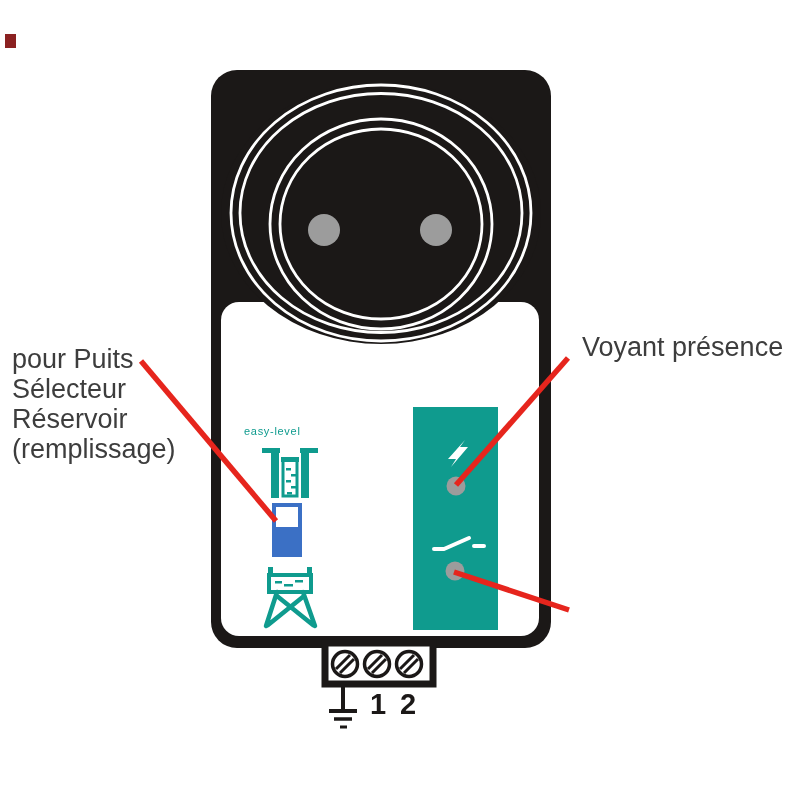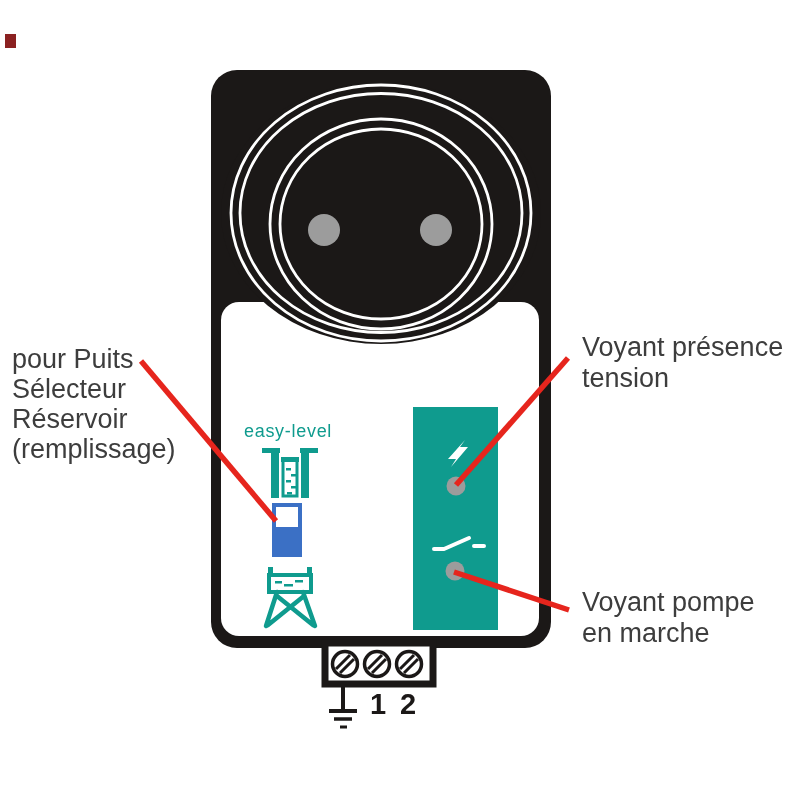--- a/index.html
+++ b/index.html
@@ -12,21 +12,21 @@
     --mark:#8b2121;
   }
   *{margin:0;padding:0;box-sizing:border-box;}
   html,body{width:800px;height:800px;background:#ffffff;overflow:hidden;}
   body{font-family:"Liberation Sans", sans-serif;position:relative;}
   .stage{position:absolute;left:0;top:0;width:800px;height:800px;}
   svg.gfx{position:absolute;left:0;top:0;}
   .txt{position:absolute;color:var(--text);font-size:27px;line-height:30px;font-weight:400;white-space:nowrap;}
   .txt.right{line-height:31px;}
   .logo{position:absolute;left:242px;top:395px;color:var(--teal);font-size:30px;font-weight:700;letter-spacing:-0.5px;line-height:30px;}
-  .tagline{position:absolute;left:244px;top:424px;color:var(--teal);font-size:18px;font-weight:400;letter-spacing:0.7px;line-height:14px;}
+  .tagline{position:absolute;left:244px;top:424px;color:var(--teal);font-size:11px;font-weight:400;letter-spacing:0.7px;line-height:14px;}
   .tnum{position:absolute;top:689px;width:16px;text-align:center;color:var(--black);font-size:29px;font-weight:700;line-height:30px;}
   .tnum.one{left:370px;}
   .tnum.two{left:400px;}
   .corner-mark{position:absolute;left:5px;top:34px;width:11px;height:14px;background:var(--mark);}
 </style>
 </head>
 <body>
 
 <div class="stage">
 
@@ -122,21 +122,16 @@
 
   <div class="txt" style="left:12px;top:344px;">
     <div>pour Puits</div>
     <div>Sélecteur</div>
     <div>Réservoir</div>
     <div>(remplissage)</div>
   </div>
 
   <div class="txt right" style="left:582px;top:332px;">
     <div>Voyant présence</div>
-    <div>tension</div>
   </div>
 
-  <div class="txt right" style="left:582px;top:587px;">
-    <div>Voyant pompe</div>
-    <div>en marche</div>
-  </div>
 
 </div>
 
 </body></html>

